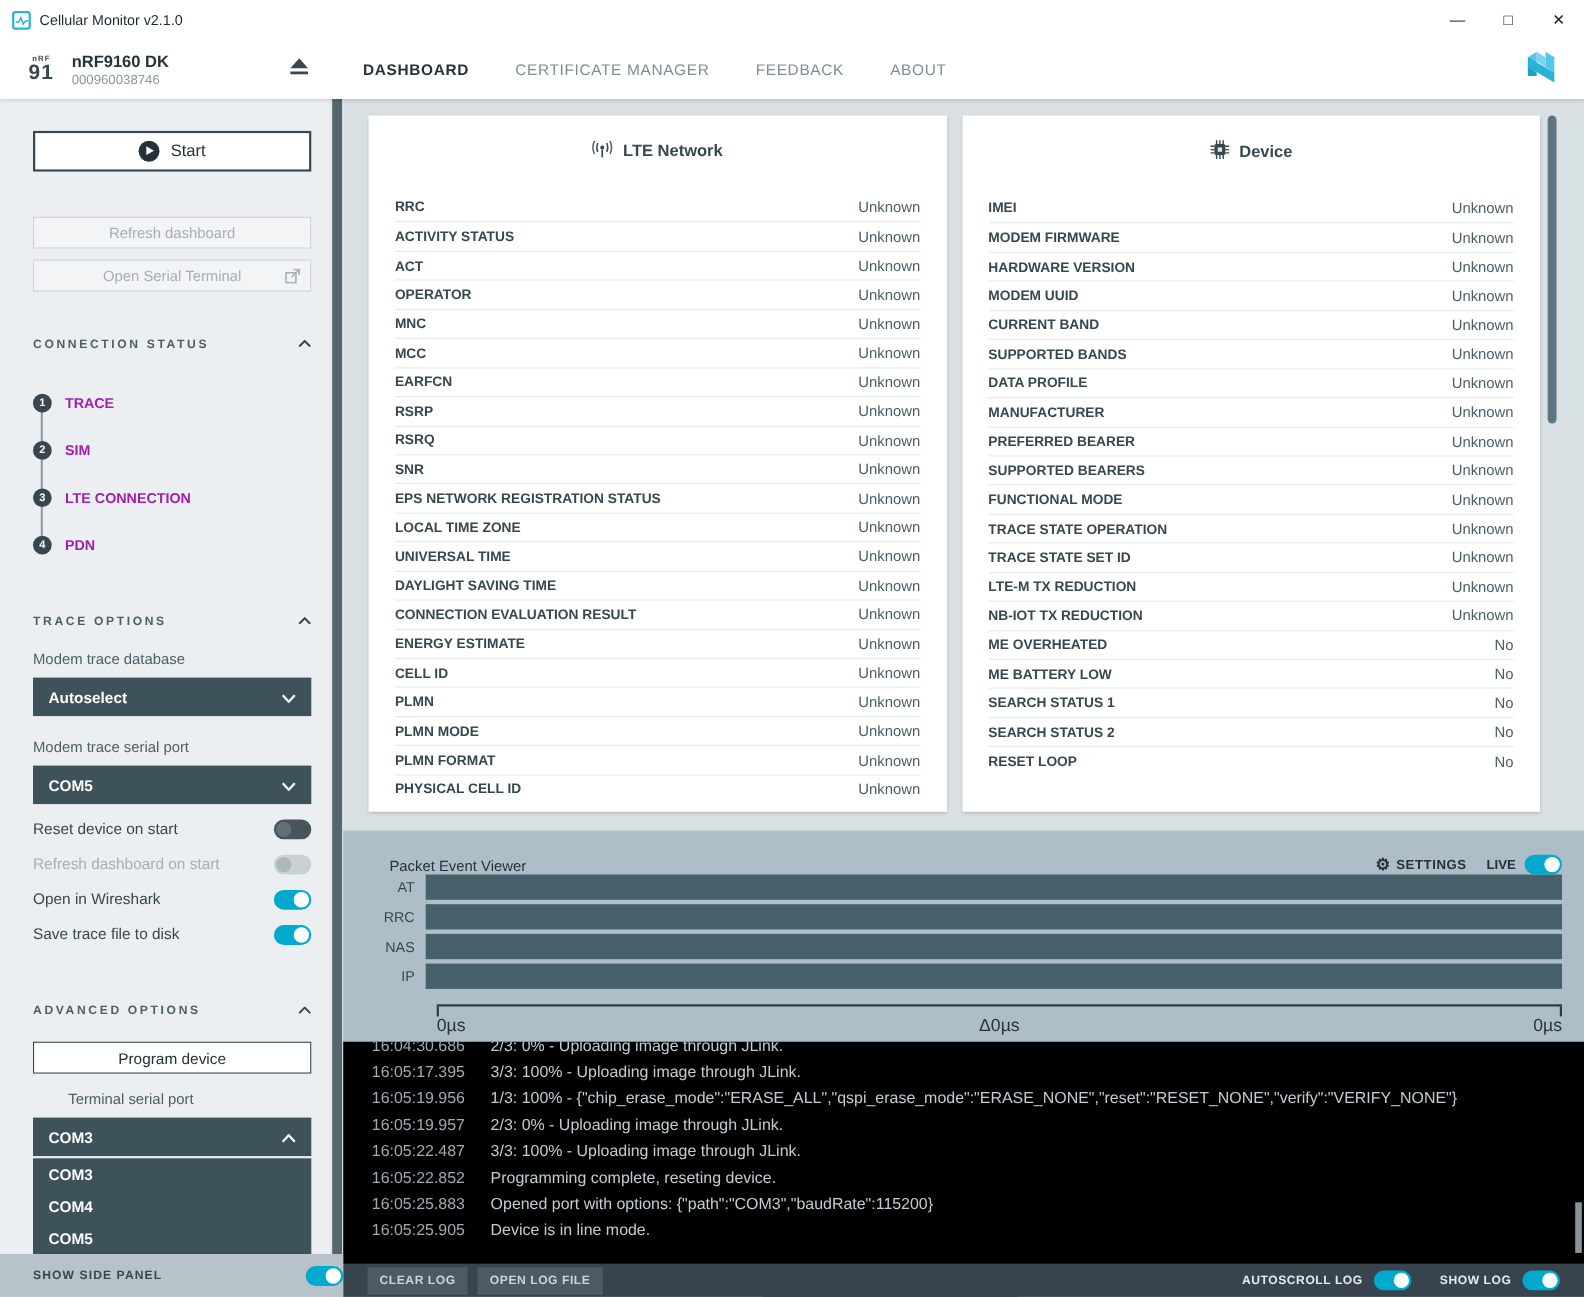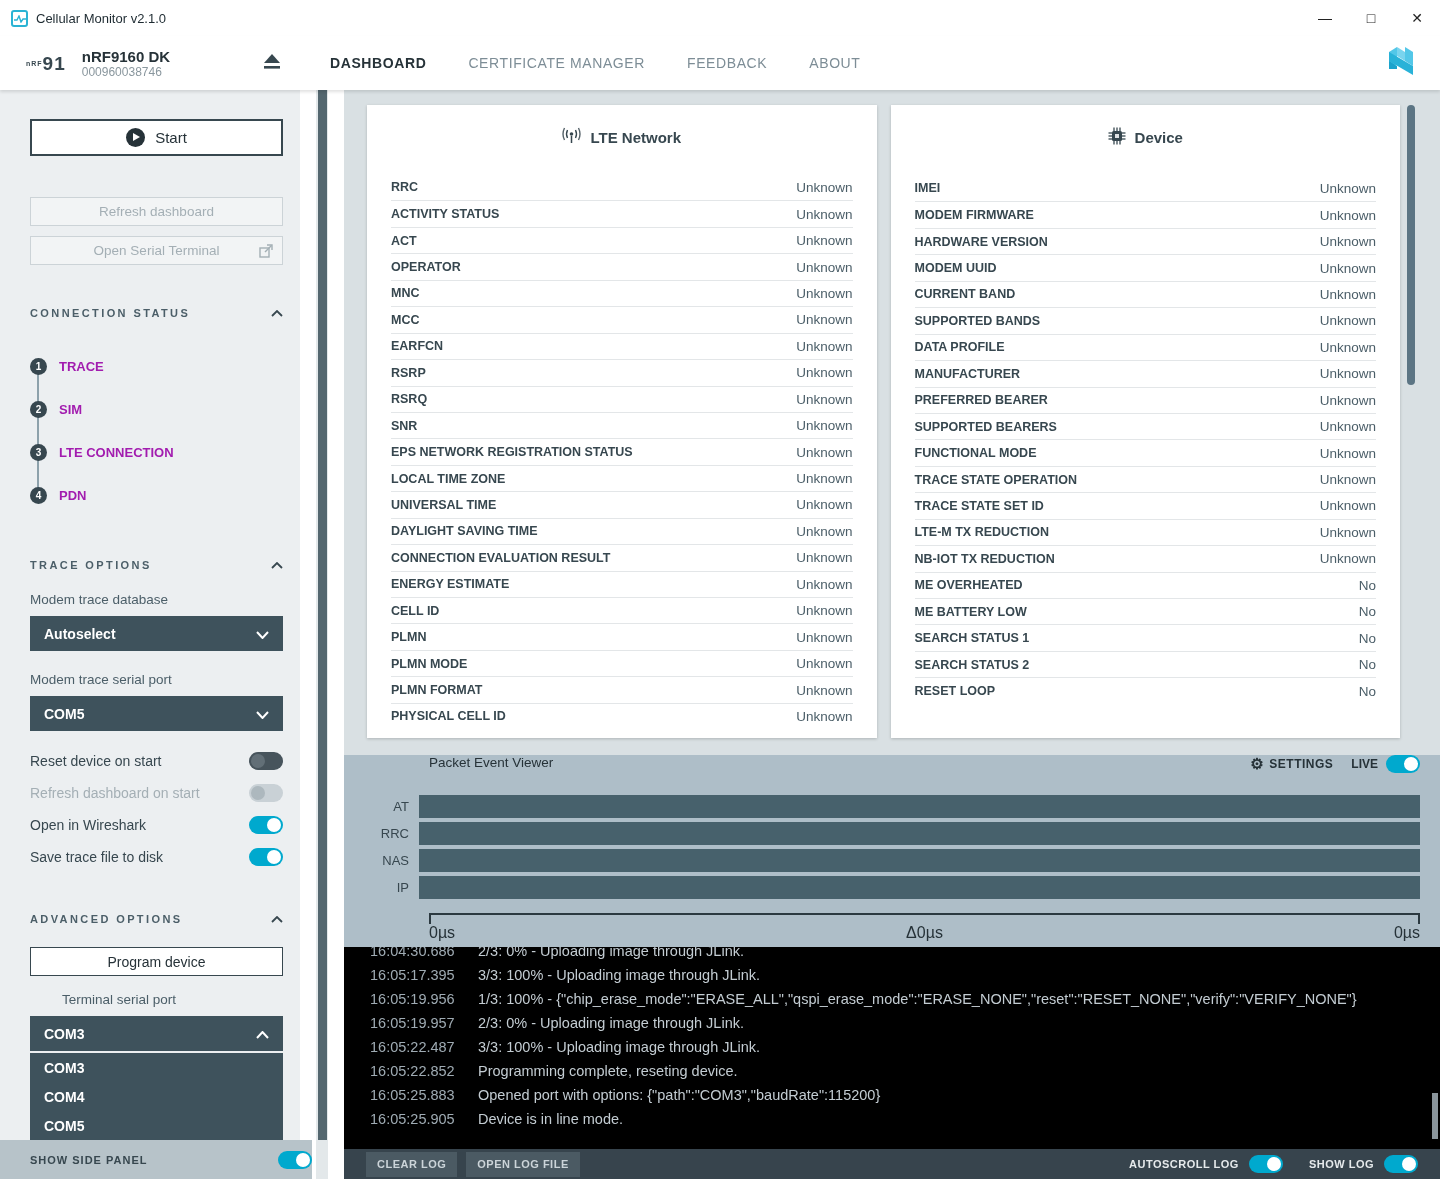--- a/index.html
+++ b/index.html
@@ -13,34 +13,34 @@
   .app-icon svg { position:absolute; left:1px; top:3px; }
   .title-text { font-size:13px; color:#1d2a31; }
   .win-controls { margin-left:auto; display:flex; height:100%; }
   .win-btn { width:46px; height:100%; display:flex; align-items:center; justify-content:center;
     font-size:14px; color:#222; }
 
   
   .appheader { height:54px; display:flex; align-items:center; background:#fff;
     box-shadow:0 2px 3px rgba(0,0,0,.12); position:relative; z-index:5; }
   .device-sel { width:300px; display:flex; align-items:center; padding-left:26px; }
-  .nrf-logo { display:flex; flex-direction:row; align-items:center; color:#37474f;
+  .nrf-logo { display:flex; flex-direction:column; align-items:center; color:#37474f;
     line-height:1; margin-right:16px; }
   .nrf-logo .l1 { font-size:7px; font-weight:bold; letter-spacing:1px; }
   .nrf-logo .l2 { font-size:19px; font-weight:bold; letter-spacing:1px; }
   .dev-text .name { font-size:15px; font-weight:bold; color:#263238; }
   .dev-text .serial { font-size:12px; color:#8a979e; }
   .eject-btn { margin-left:auto; margin-right:18px; cursor:pointer; }
   .nav-tabs { display:flex; gap:42px; margin-left:30px; }
   .nav-tab { font-size:14px; letter-spacing:.6px; color:#7d8d96; font-weight:500; cursor:pointer; }
   .nav-tab.active { color:#263238; font-weight:bold; }
   .nordic-logo { margin-left:auto; margin-right:20px; }
 
   
-  .mainwrap { display:flex; height:1089px;gap:16px; }
+  .mainwrap { display:flex; height:1089px; }
 
   
   .sidebar { width:300px; background:#eceff1; position:relative; padding:0 17px 0 30px;
     display:flex; flex-direction:column; }
   .sidebar-scroll { width:12px; background:#e3e8ea; position:relative; }
   .sidebar-scroll .thumb { position:absolute; left:2px; top:0; width:9px; height:1050px;
     background:#54676f; }
   .btn-start { margin-top:29px; height:37px; background:#fff; border:2px solid #37474f;
     display:flex; align-items:center; justify-content:center; gap:10px; font-size:15px;
     color:#263238; cursor:pointer; }
@@ -62,21 +62,21 @@
   .step { display:flex; align-items:center; height:43px; position:relative; }
   .step .num { width:17px; height:17px; border-radius:50%; background:#37474f; color:#fff;
     font-size:10px; font-weight:bold; display:flex; align-items:center; justify-content:center;
     margin-right:12px; z-index:2; }
   .step .lbl { font-size:13px; font-weight:bold; color:#a21caf; }
   .field-label { margin-top:21px; font-size:13.5px; color:#4b5e68; }
   .select { margin-top:9px; height:35px; background:#3e525c; color:#fff; display:flex;
     align-items:center; padding:0 14px; font-size:14px; font-weight:bold; cursor:pointer; }
   .select .chev { margin-left:auto; }
   .toggles { margin-top:14px; }
-  .toggle-row { height:32px; display:flex; align-items:center; }
+  .toggle-row { height:32px; display:flex; }
   .toggle-row .lbl { font-size:14px; color:#37474f; }
   .toggle-row.disabled .lbl { color:#a4afb5; }
   .toggle { width:34px; height:18px; border-radius:9px; margin-left:auto; position:relative; cursor:pointer; }
   .toggle .knob { width:14px; height:14px; border-radius:50%; position:absolute; top:2px; background:#fff; }
   .toggle.on { background:#00a9ce; } .toggle.on .knob { right:2px; }
   .toggle.off { background:#47545c; } .toggle.off .knob { left:2px; background:#626f77; }
   .toggle.disabled { background:#c9d1d6; } .toggle.disabled .knob { left:2px; background:#adb8be; }
   .btn-program { margin-top:22px; height:29px; background:#fff; border:1px solid #37474f;
     color:#263238; font-size:14px; display:flex; align-items:center; justify-content:center; cursor:pointer; }
   .label-terminal { margin-top:16px;margin-left:32px; }
@@ -97,21 +97,21 @@
   .card-rows { margin-top:27px; }
   .crow { height:26.45px; display:flex; align-items:center; }
   .crow + .crow { border-top:1px solid #e3e6e8; }
   .crow .k { font-size:12.5px; font-weight:bold; color:#37474f; }
   .crow .v { margin-left:auto; font-size:13.5px; color:#4b5e68; }
   .main-vscroll { position:absolute; right:25px; top:15px; width:8px; height:280px;
     border-radius:4px; background:#5c7584; z-index:4; }
 
   
   .pev { height:192px; background:#aebec8; padding:0 20px 0 0; }
-  .pev-top { height:40px; display:flex; align-items:flex-start; padding-left:42px;margin-left:43px; }
+  .pev-top { height:40px; display:flex; align-items:flex-end; padding-left:42px; }
   .pev-title { font-size:13.5px; color:#263238; }
   .pev-right { margin-left:auto; display:flex; align-items:center; gap:18px; }
   .pev-settings { display:flex; align-items:center; gap:5px; font-size:12px; font-weight:bold;
     letter-spacing:.5px; color:#263238; cursor:pointer; }
   .gear::before { content:"\2699"; font-size:15px; }
   .pev-live { display:flex; align-items:center; gap:8px; font-size:12px; font-weight:bold; color:#263238; }
   .lanes { display:flex; flex-direction:column; gap:4px; }
   .lane { display:flex; align-items:center; }
   .lane .lbl { width:75px; text-align:right; padding-right:10px; font-size:13px; color:#37474f; }
   .lane .bar { flex:1; height:23px; background:#47616c; }

